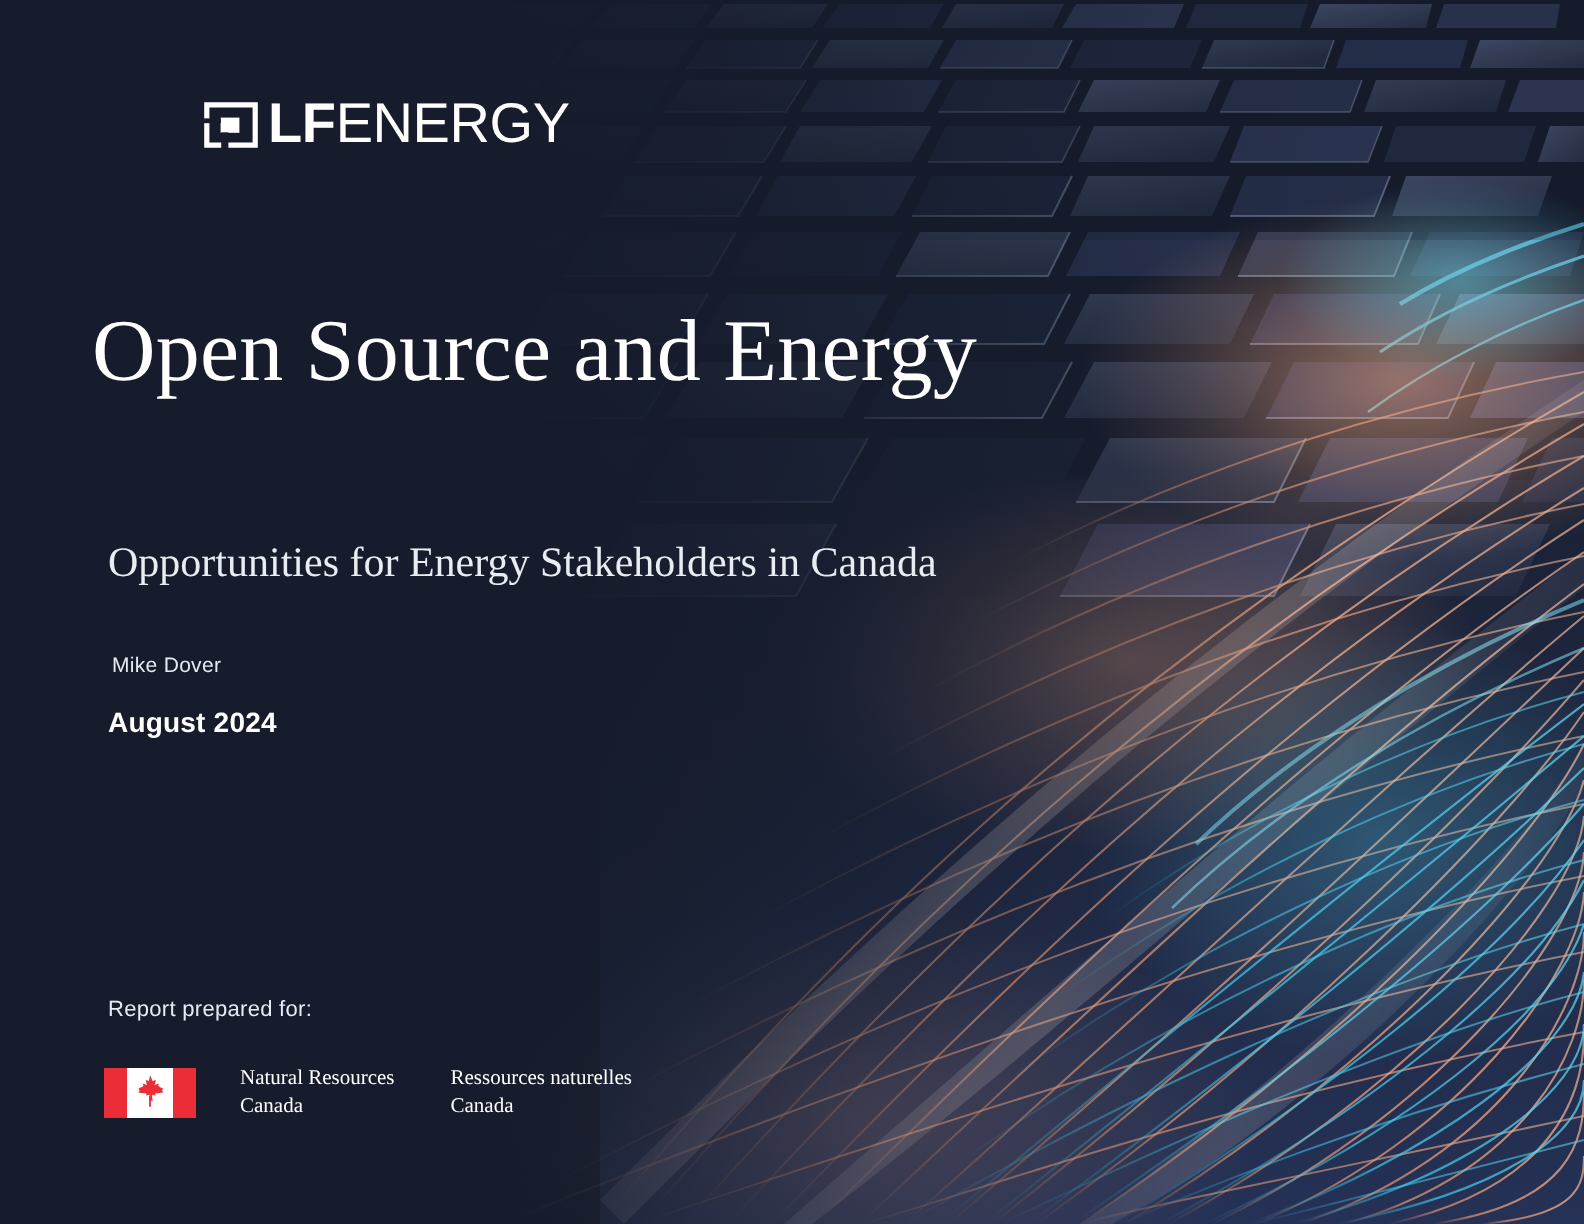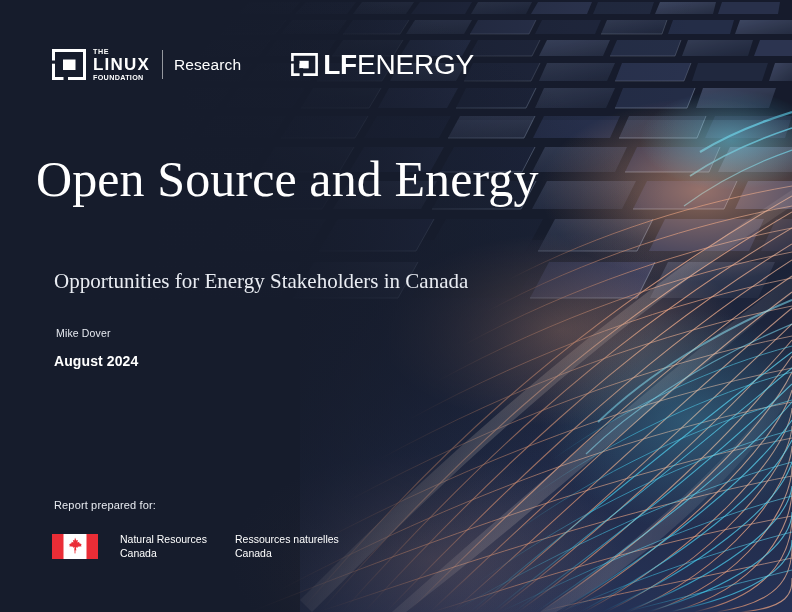--- a/index.html
+++ b/index.html
@@ -84,23 +84,23 @@
   .lfe-mark { width:27px; height:23px; flex:none; }
   .lfe-text {
     margin-left:5px; font-size:28px; line-height:1; color:#fff;
     letter-spacing:-0.2px; white-space:nowrap;
   }
   .lfe-text .b { font-weight:bold; }
   .lfe-text .l { font-weight:300; }
 
   
   #title {
-    position:absolute; left:36px; top:152px; width:620px;
+    position:absolute; left:46px; top:152px; width:620px;
     font-family:"Liberation Serif", serif;
-    font-size:50px; line-height:1.10;
+    font-size:44px; line-height:1.10;
     color:#ffffff; font-weight:400;
     letter-spacing:0.1px;
   }
   #subtitle {
     position:absolute; left:54px; top:269px; width:620px;
     font-family:"Liberation Serif", serif;
     font-size:21px; line-height:1.2;
     color:#e9ecf2; font-weight:400;
   }
 
@@ -116,21 +116,21 @@
   }
 
   
   #prepared-label {
     position:absolute; left:54px; top:499px;
     font-size:11px; color:#e8ebf1; font-weight:400;
     letter-spacing:0.15px;
   }
   #gc-sig {
     position:absolute; left:52px; top:533px;
-    display:flex; align-items:flex-start;
+    display:flex; align-items:flex-start;font-family:Liberation Serif, serif;
   }
   .flag {
     width:46px; height:25px; flex:none;
     margin-top:1px;
   }
   .gc-text {
     display:flex; margin-left:0;
   }
   .gc-col {
     font-size:10.5px; line-height:1.32; color:#ffffff;
@@ -446,37 +446,20 @@
     </svg>
   </div>
 
   <div id="veil"></div>
   <div id="veil2"></div>
 
   <div id="content">
 
     <div class="logo-row">
 
-      <div class="lf-logo">
-        <svg class="lf-mark" viewBox="0 0 34 31">
-          <path d="M0,0 L34,0 L34,31 L0,31 Z" fill="none"></path>
-          <path d="M1.5,1.5 L32.5,1.5 L32.5,29.5 L1.5,29.5 Z" fill="none" stroke="#ffffff" stroke-width="3"></path>
-          <rect x="9" y="8.5" width="16.5" height="14.5" fill="#161c2c"></rect>
-          <rect x="11" y="10.5" width="12.5" height="10.5" fill="#ffffff"></rect>
-          <rect x="0" y="11.5" width="11" height="3.2" fill="#161c2c"></rect>
-          <rect x="11.5" y="21" width="4.5" height="10" fill="#161c2c"></rect>
-        </svg>
-        <div class="lf-words">
-          <span class="lf-the">THE</span>
-          <span class="lf-linux">LINUX</span>
-          <span class="lf-foundation">FOUNDATION</span>
-        </div>
-        <div class="lf-divider"></div>
-        <span class="lf-research">Research</span>
-      </div>
 
       <div class="lfe-logo">
         <svg class="lfe-mark" viewBox="0 0 27 23">
           <path d="M1.4,1.4 L25.6,1.4 L25.6,21.6 L1.4,21.6 Z" fill="none" stroke="#ffffff" stroke-width="2.6"></path>
           <rect x="6.5" y="6" width="13" height="11" fill="#161c2c"></rect>
           <rect x="8.3" y="7.8" width="9.4" height="7.6" fill="#ffffff"></rect>
           <rect x="0" y="8.2" width="8.4" height="2.4" fill="#161c2c"></rect>
           <rect x="8.6" y="15.2" width="3.6" height="7.8" fill="#161c2c"></rect>
         </svg>
         <div class="lfe-text">

